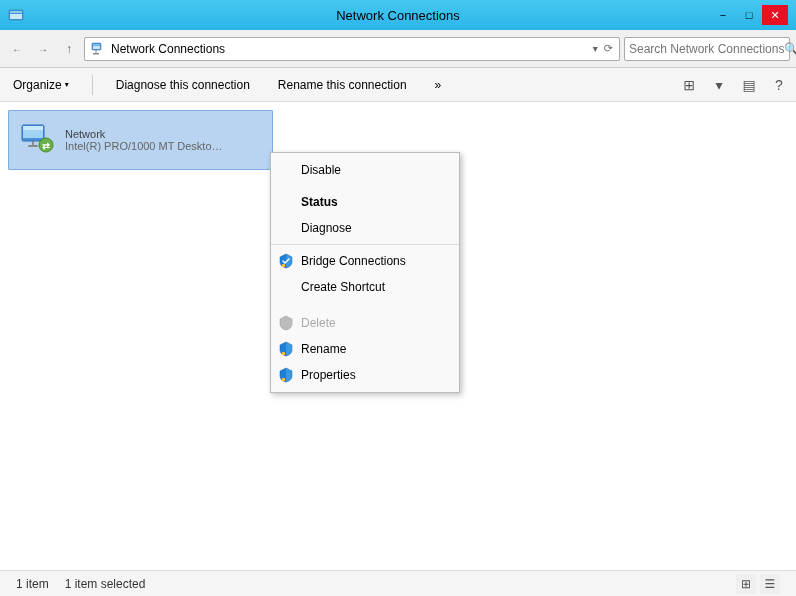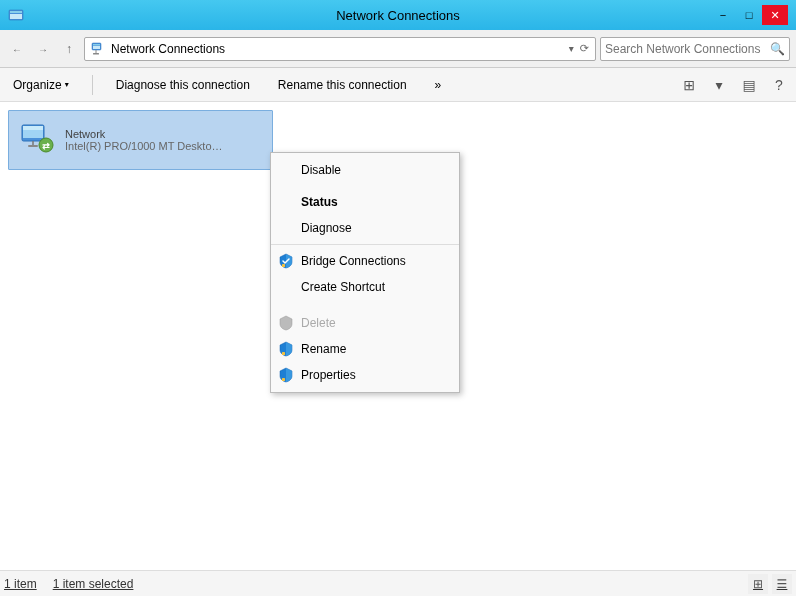--- a/index.html
+++ b/index.html
@@ -56,21 +56,21 @@
       border-radius: 2px;
       display: flex; align-items: center;
       padding: 0 6px;
       gap: 4px;
     }
     .path-icon { width: 16px; height: 16px; }
     .path-text { font-size: 12px; color: #000; flex: 1; }
     .path-dropdown { color: #666; font-size: 10px; cursor: pointer; }
     .path-refresh { color: #666; font-size: 11px; cursor: pointer; margin-left: 2px; }
     .search-box {
-      width: 190px; height: 24px;
+      width: 166px; height: 24px;
       border: 1px solid #aaa;
       border-radius: 2px;
       background: #fff;
       display: flex; align-items: center;
       padding: 0 4px;
     }
     .search-input {
       border: none; outline: none;
       flex: 1; font-size: 12px; color: #888; background: transparent;
     }
@@ -166,25 +166,24 @@
     
     .status-bar {
       position: absolute;
       bottom: 0;
       left: 0; right: 0;
       height: 26px;
       background: #f5f5f5;
       border-top: 1px solid #ddd;
       display: flex;
       align-items: center;
-      padding: 0 4px;
+      padding: 0 16px;
       gap: 16px;
       font-size: 12px;
       color: #333;
-      text-decoration: underline;
     }
     .status-right { margin-left: auto; display: flex; gap: 4px; }
     .status-view-btn { width: 20px; height: 20px; border: 1px solid transparent; cursor: pointer; display: flex; align-items: center; justify-content: center; font-size: 12px; color: #555; }
   </style>
 </head>
 <body>
 
 <div class="title-bar">
   <div class="title-bar-left">
 

